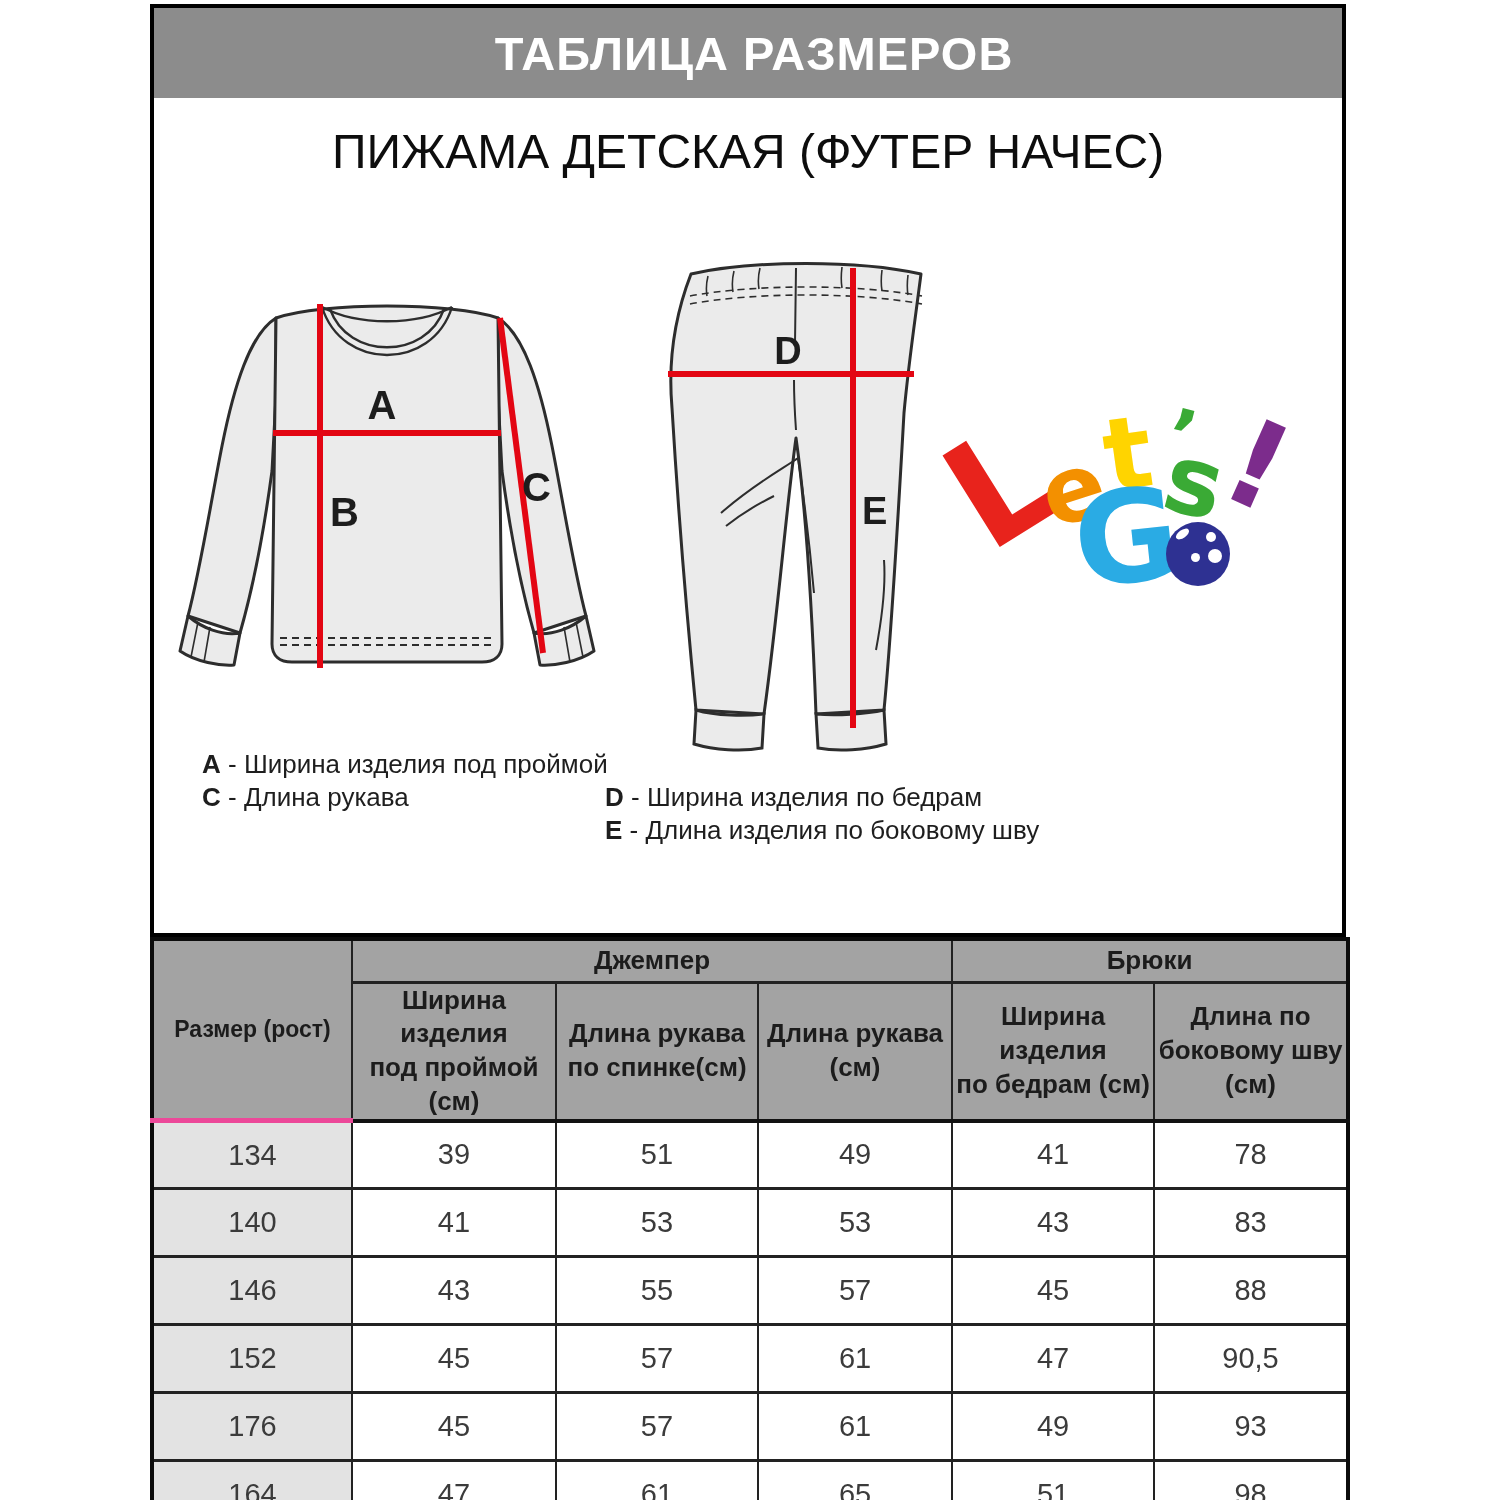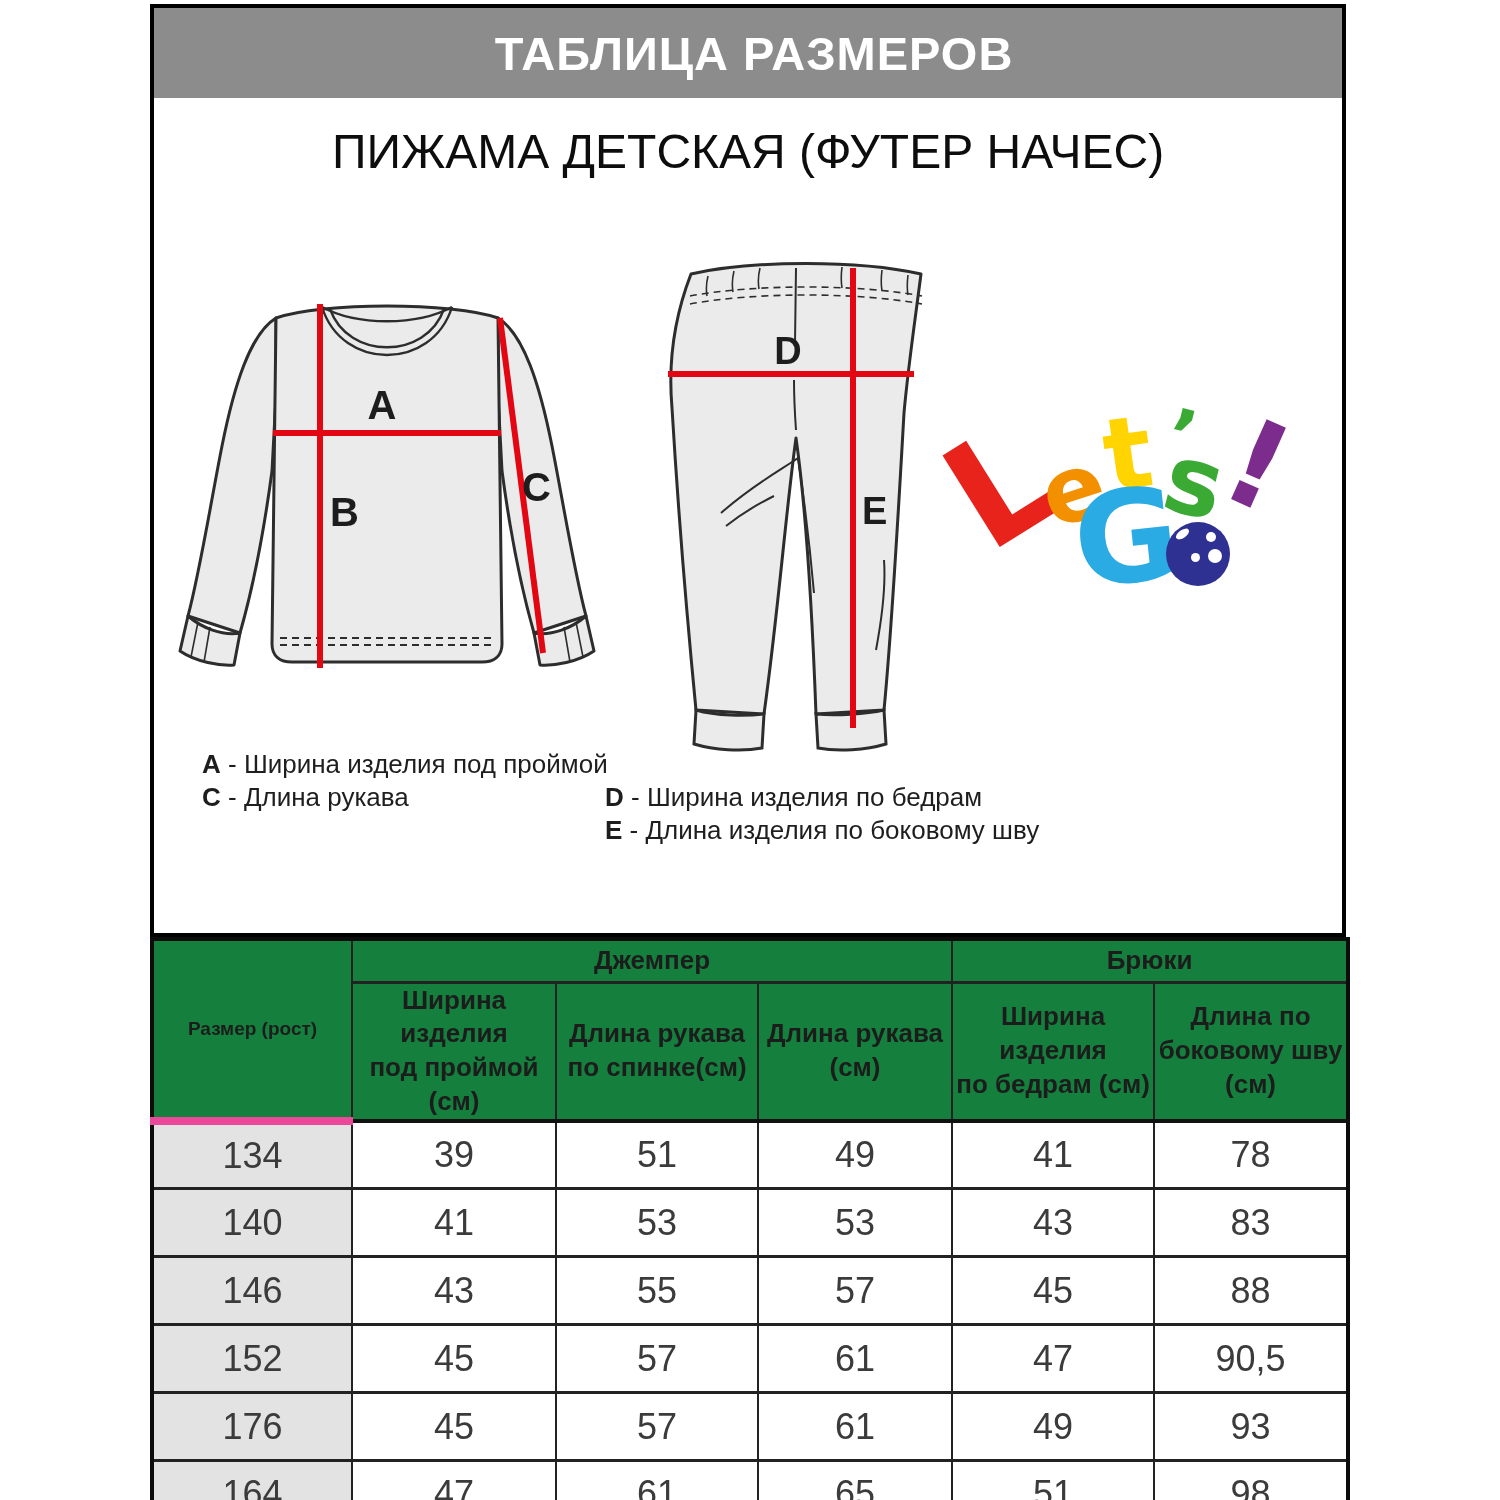--- a/index.html
+++ b/index.html
@@ -41,29 +41,29 @@
   .hole2{left:42px;top:27px;width:14px;height:14px;}
   .hole3{left:25px;top:31px;width:9px;height:9px;}
   .shine{left:9px;top:8px;width:15px;height:8px;transform:rotate(-35deg);}
 
   
   .size-table{position:absolute;left:150px;top:937px;width:1196px;
       border-collapse:collapse;table-layout:fixed;
       border:4px solid #0c0c0c;background:#fff;}
   .size-table th,.size-table td{border:2px solid #222;text-align:center;vertical-align:middle;
       padding:0;}
-  .size-table thead th{background:#15803d;color:#1c1c1c;font-weight:bold;font-size:26px;
+  .size-table thead th{background:#a3a3a3;color:#1c1c1c;font-weight:bold;font-size:26px;
       white-space:pre-line;line-height:1.3;}
   .group-row{height:43px;}
   .group-row th{font-size:27px;border-bottom-width:3px;}
   .cols-row{height:77px;}
   .cols-row th{border-bottom:4px solid #111;}
-  .size-table thead th.corner{font-size:19px;border-bottom:8px solid #ec4899;}
+  .size-table thead th.corner{font-size:23px;border-bottom:5px solid #ec4899;}
   .size-table tbody tr{height:68px;}
-  .size-table tbody td{font-size:36px;color:#3b3b3b;background:#fff;border-top-width:3px;}
+  .size-table tbody td{font-size:29px;color:#3b3b3b;background:#fff;border-top-width:3px;}
   .size-table tbody td.size{background:#e3e3e3;}
 </style>
 </head>
 <body>
 
 <div class="page">
 
   <div class="panel">
 
     <div class="banner" style="background: rgb(140, 140, 140);">

